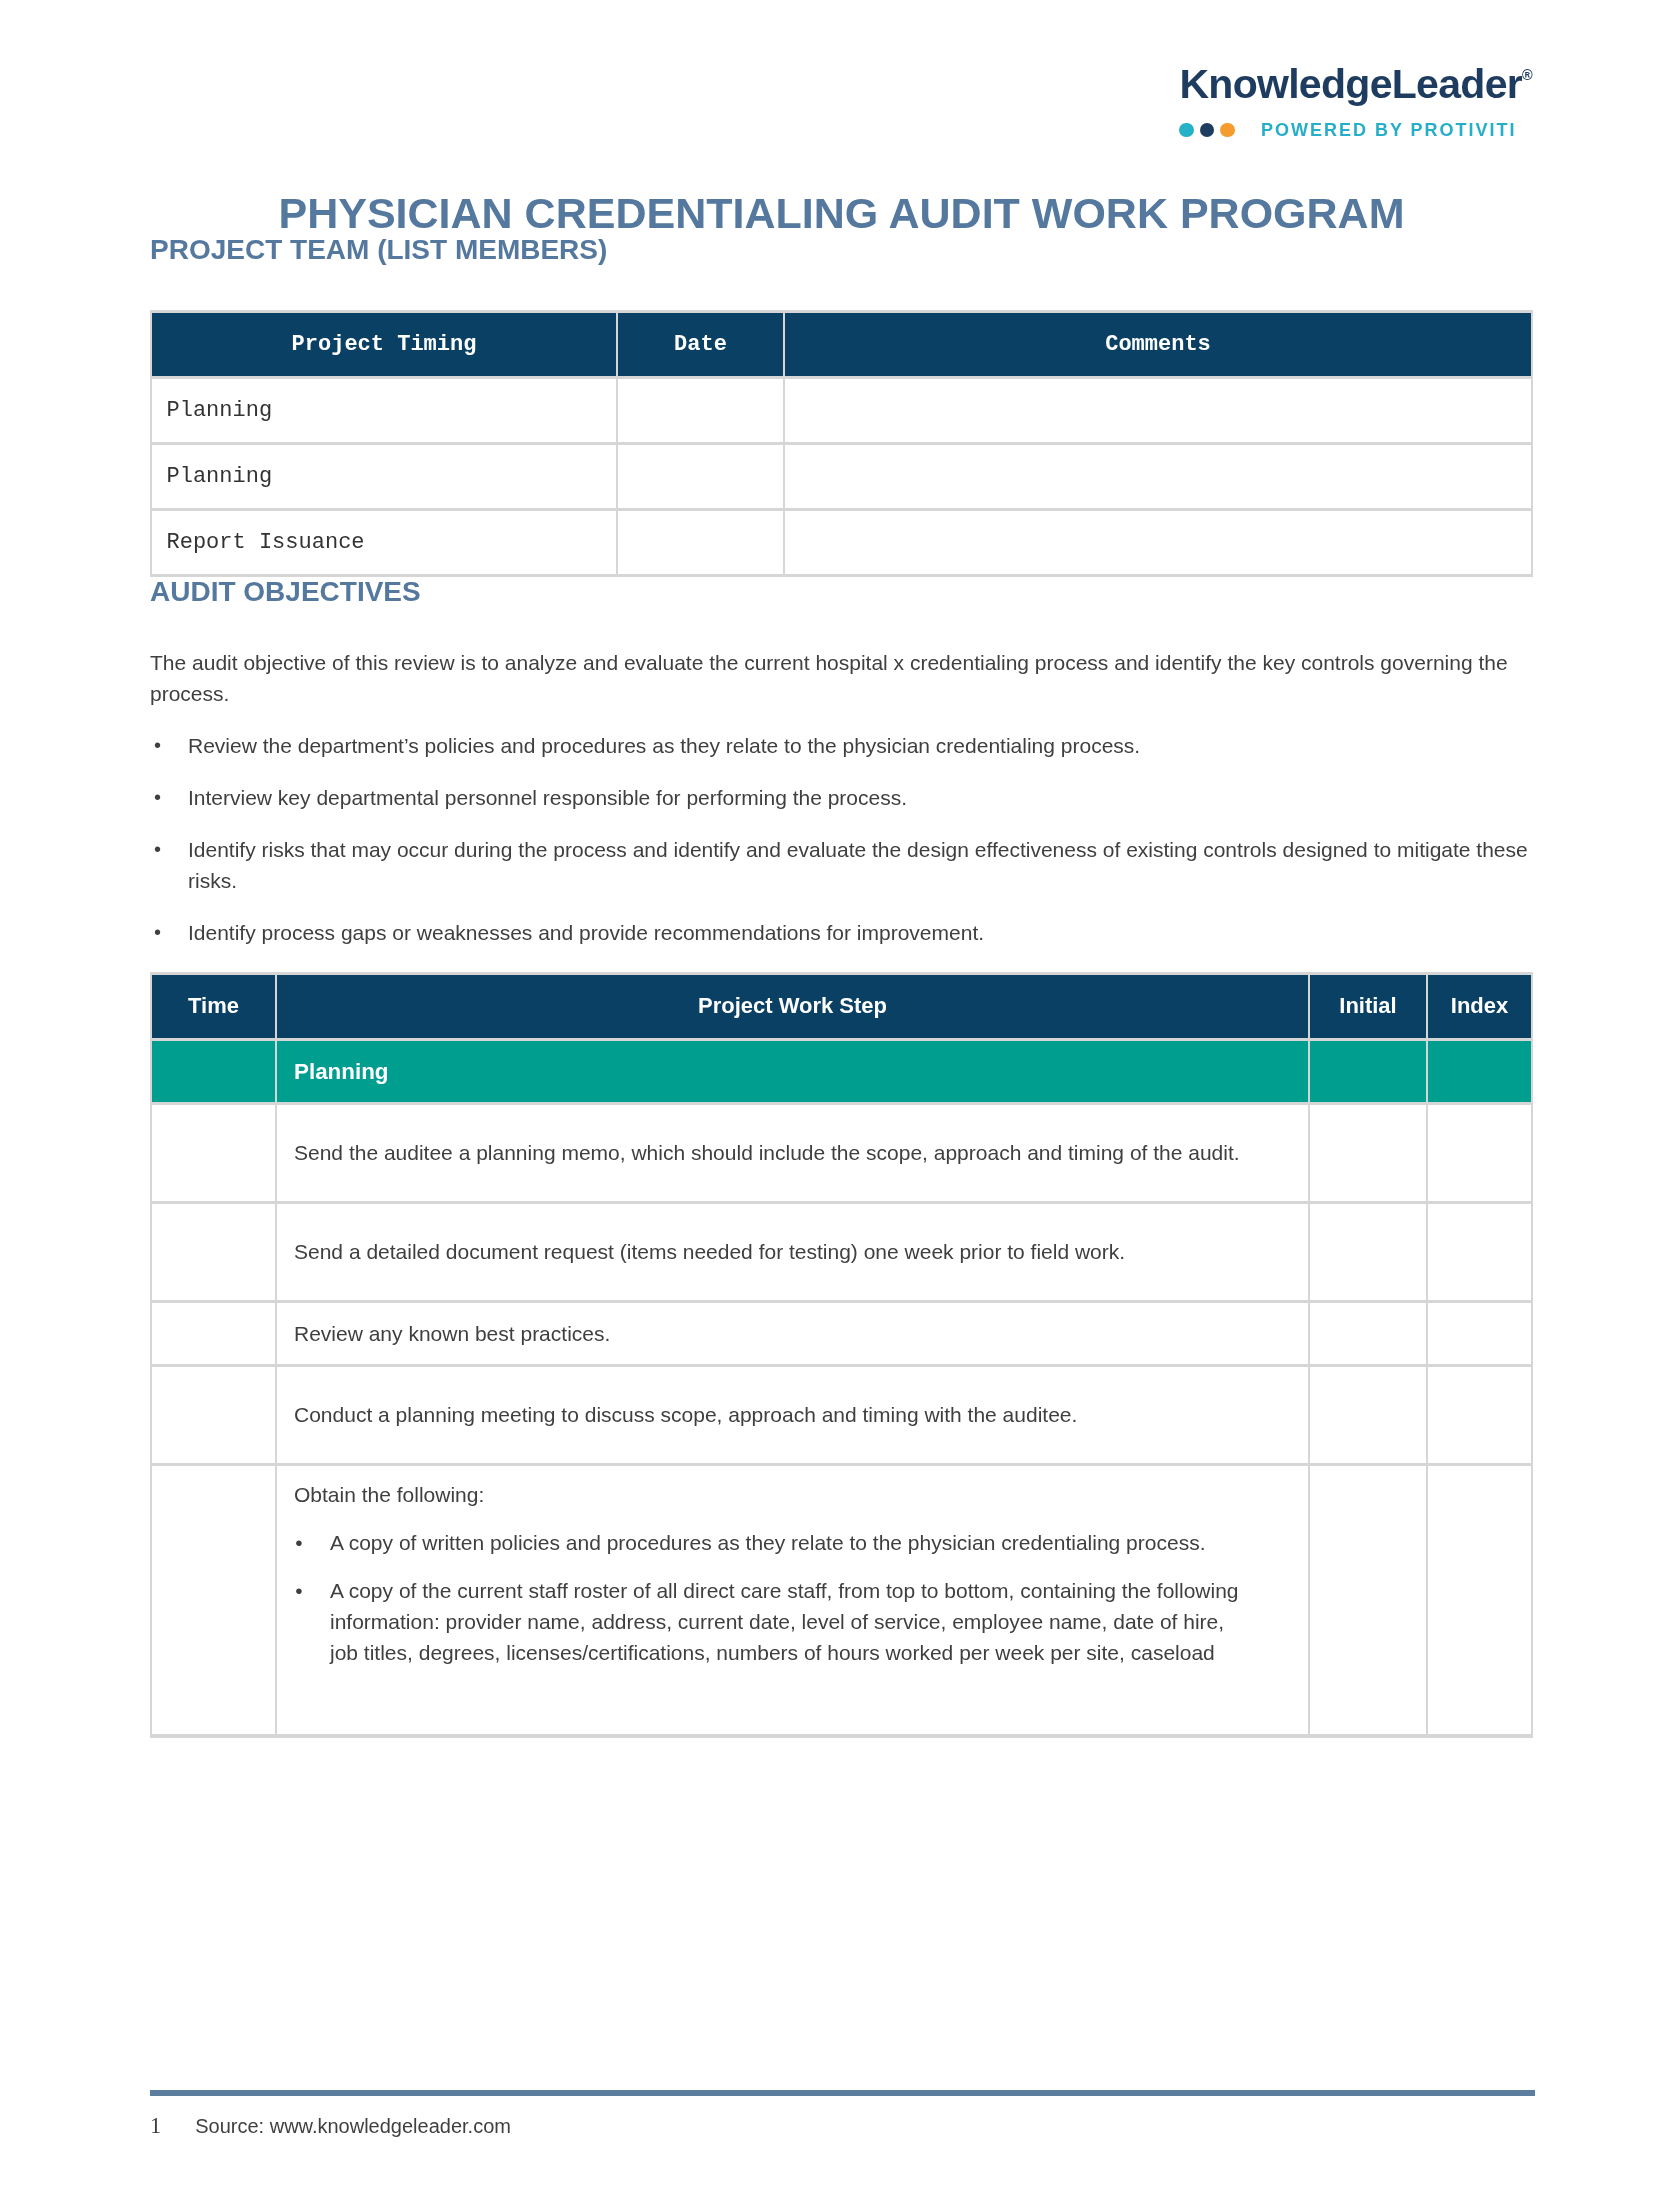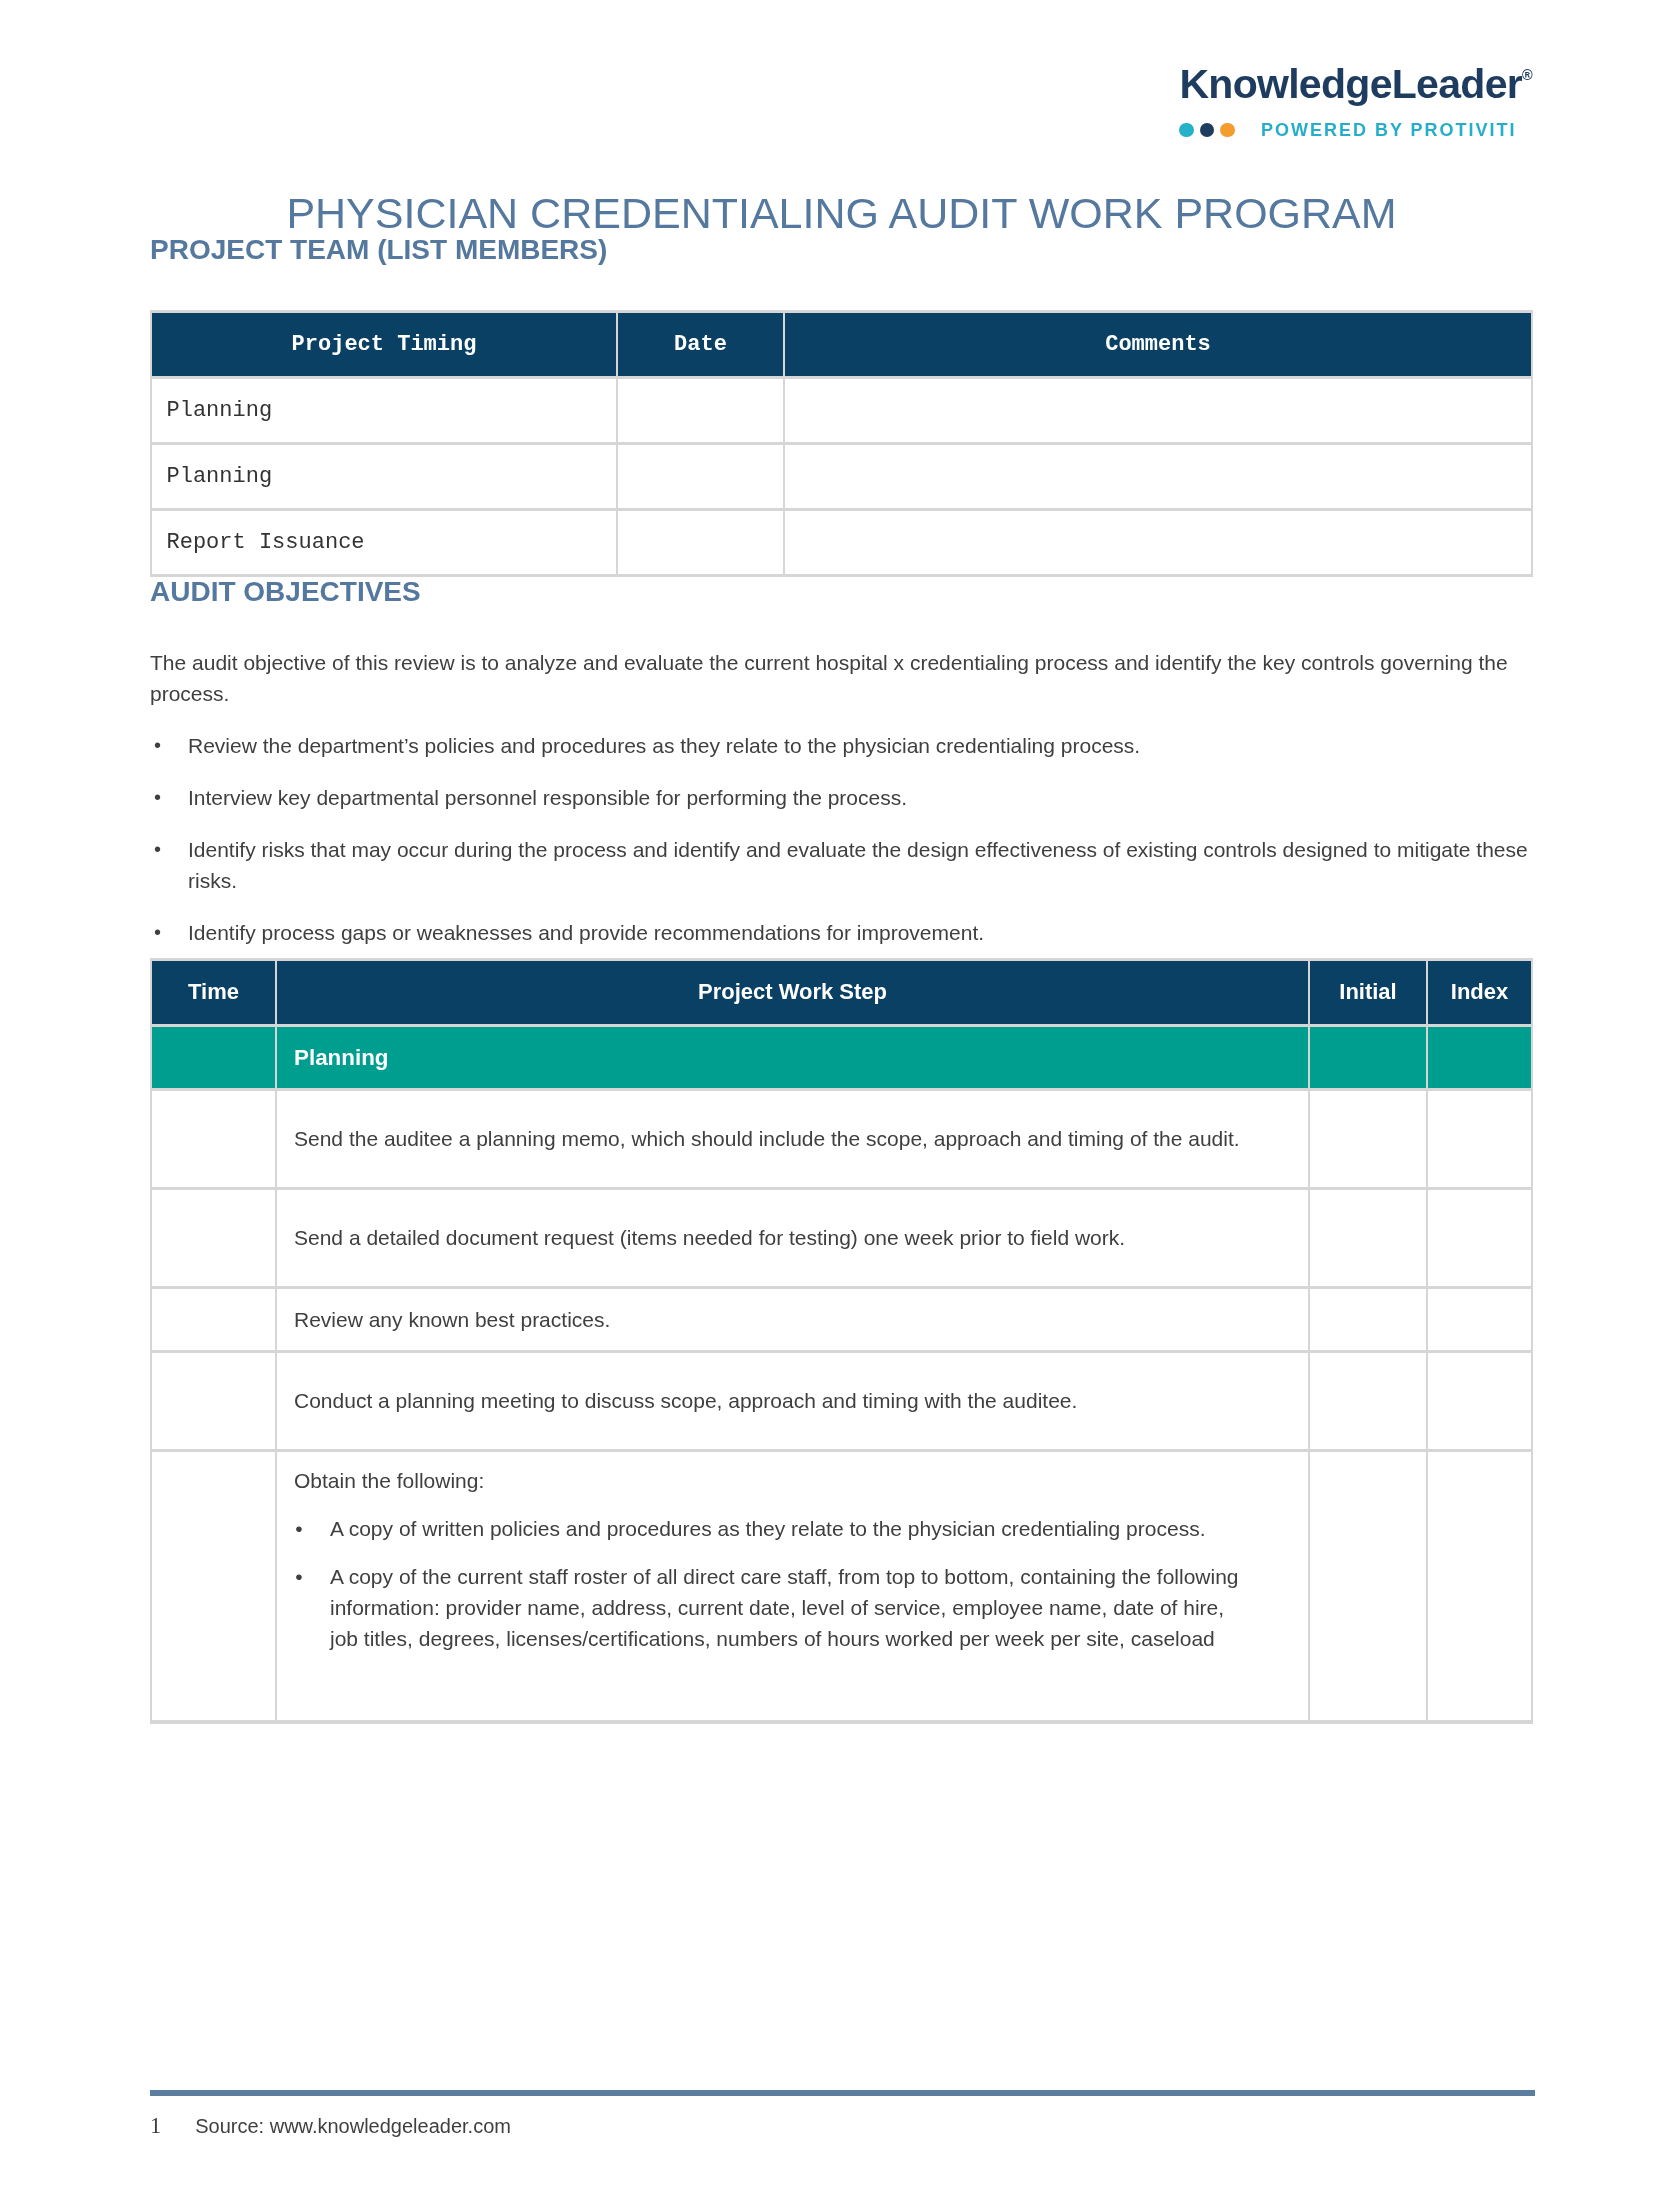--- a/index.html
+++ b/index.html
@@ -24,21 +24,21 @@
   .dot-navy{background:#1e3c5f;}
   .dot-orange{background:#f59c2f;}
   .tagline{
     margin-left:20px;font-size:18px;font-weight:700;
     letter-spacing:2px;color:#25aec9;text-align:right;
   }
   
   .content{padding:192px 145px 0 150px;}
   h1.doc-title{
     margin:0;text-align:center;
-    font-size:43px;font-weight:400;color:#54789e;
+    font-size:43px;font-weight:700;color:#54789e;
     line-height:1;
   }
   h2.section-heading{
     margin:0;font-size:28px;font-weight:700;color:#54789e;line-height:1.1;
   }
   .h2-team{margin-top:100px;}
   .h2-objectives{margin-top:45px;}
   
   table{border-collapse:collapse;width:1383px;table-layout:fixed;}
   th,td{
@@ -47,21 +47,21 @@
     font-size:22px;
     box-sizing:border-box;
   }
   thead th{
     background:#0a4064;color:#ffffff;font-weight:700;
     text-align:center;height:66px;vertical-align:middle;
   }
   .t1{margin-top:44px;font-family:Liberation Mono, monospace;}
   .t1 td{height:66px;vertical-align:middle;background:#ffffff;}
   .t1 td.label-cell{padding-left:14.5px;text-align:left;color:#333333;}
-  .t2{margin-top:10px;}
+  .t2{margin-top:24px;}
   .t2 td{vertical-align:middle;background:#ffffff;font-size:21px;line-height:31px;}
   .t2 td.step-cell{padding:13px 53px 13px 17px;text-align:left;}
   tr.section-row td{
     background:#009e8f;height:64px;
   }
   tr.section-row td.step-cell{
     color:#ffffff;font-weight:700;font-size:22.4px;
   }
   .row-h1{height:64px;}
   .row-h2{height:99px;}

